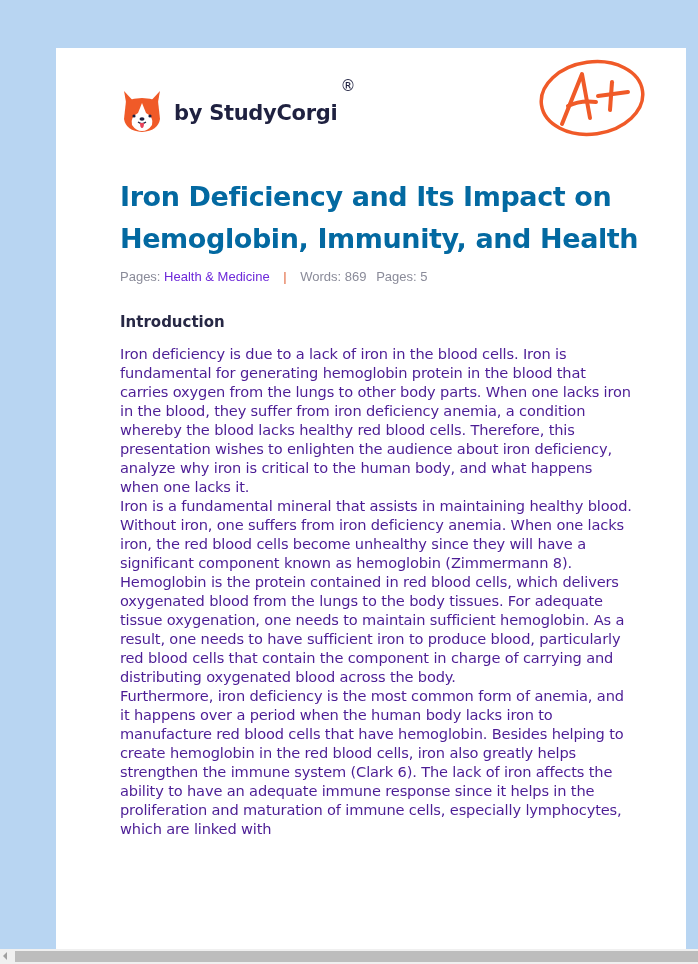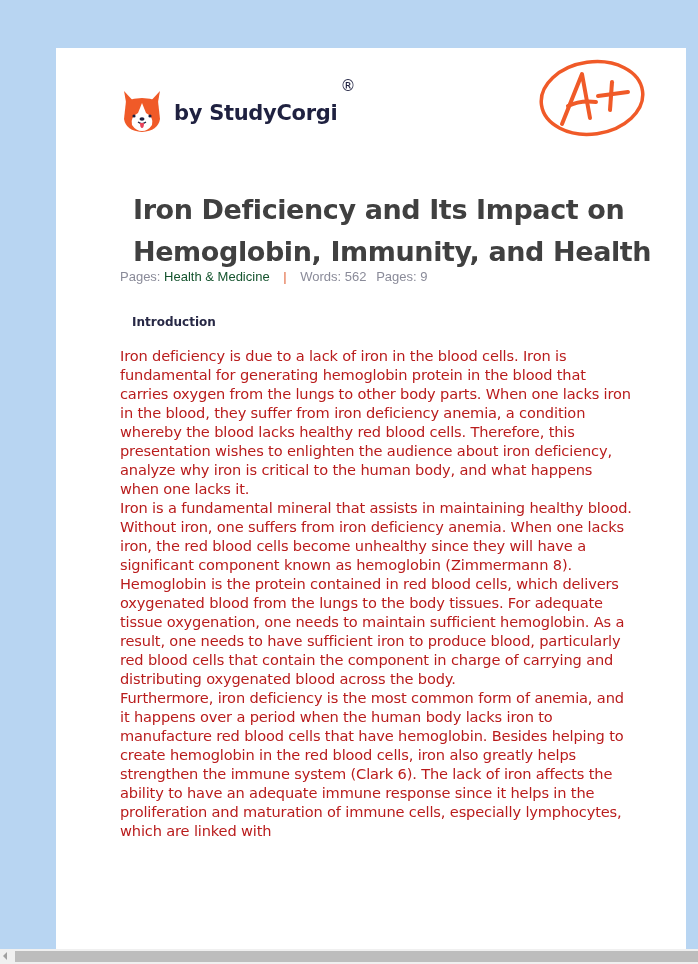--- a/index.html
+++ b/index.html
@@ -50,59 +50,59 @@
     .grade {
       position: absolute;
       left: 482px;
       top: 10px;
     }
     .title {
       position: absolute;
       left: 64px;
       top: 128px;
       width: 540px;
-      margin: 13px;
+      margin: 0;
       font-family: "DejaVu Sans", sans-serif;
       font-weight: bold;
       font-size: 27px;
       line-height: 42px;
-      color: #404040;
+      color: #0369a1;
       letter-spacing: -0.4px;
     }
     .meta {
       position: absolute;
       left: 64px;
       top: 221px;
       font-size: 13px;
       color: #8a8b99;
       white-space: nowrap;
     }
-    .meta .topic-val { color: #14532d; }
+    .meta .topic-val { color: #6d28d9; }
     .meta .sep { color: #e0633a; margin: 0 10px; }
     .meta .gap { margin-left: 6px; }
     .content {
       position: absolute;
       left: 64px;
       top: 262px;
       width: 514px;
     }
     .content h2 {
-      margin: 12px;
+      margin: 0;
       font-family: "DejaVu Sans", sans-serif;
       font-weight: bold;
-      font-size: 12px;
+      font-size: 15px;
       line-height: 24px;
       color: #272845;
     }
     .content p {
       margin: 0;
       font-family: "DejaVu Sans", sans-serif;
       font-size: 14.6px;
       line-height: 19px;
-      color: #b91c1c;
+      color: #4c1d95;
       letter-spacing: -0.15px;
     }
     .content h2.first { margin-top: 0; }
     .content h2 + p { margin-top: 10px; }
     .content p + h2 { margin-top: 0; }
     .hscroll {
       position: absolute;
       left: 0;
       top: 949px;
       width: 698px;
@@ -163,22 +163,22 @@
     <path d="M74 24 L72 52" fill="none" stroke="#f05a28" stroke-width="4" stroke-linecap="round"></path>
     <path d="M60 38 L90 34" fill="none" stroke="#f05a28" stroke-width="4" stroke-linecap="round"></path>
   </svg>
 
   <h1 class="title">Iron Deficiency and Its Impact on Hemoglobin, Immunity, and Health</h1>
 
   <div class="meta">
     <span>Pages:</span>
     <span class="topic-val">Health &amp; Medicine</span>
     <span class="sep">|</span>
-    <span>Words: 562</span>
-    <span class="gap">Pages: 9</span>
+    <span>Words: 869</span>
+    <span class="gap">Pages: 5</span>
   </div>
 
   <div class="content">
     <h2 class="first">Introduction</h2>
     <p>Iron deficiency is due to a lack of iron in the blood cells. Iron is fundamental for generating hemoglobin protein in the blood that carries oxygen from the lungs to other body parts. When one lacks iron in the blood, they suffer from iron deficiency anemia, a condition whereby the blood lacks healthy red blood cells. Therefore, this presentation wishes to enlighten the audience about iron deficiency, analyze why iron is critical to the human body, and what happens when one lacks it.</p>
 
     <p>Iron is a fundamental mineral that assists in maintaining healthy blood. Without iron, one suffers from iron deficiency anemia. When one lacks iron, the red blood cells become unhealthy since they will have a significant component known as hemoglobin (Zimmermann 8). Hemoglobin is the protein contained in red blood cells, which delivers oxygenated blood from the lungs to the body tissues. For adequate tissue oxygenation, one needs to maintain sufficient hemoglobin. As a result, one needs to have sufficient iron to produce blood, particularly red blood cells that contain the component in charge of carrying and distributing oxygenated blood across the body.</p>
 
     <p>Furthermore, iron deficiency is the most common form of anemia, and it happens over a period when the human body lacks iron to manufacture red blood cells that have hemoglobin. Besides helping to create hemoglobin in the red blood cells, iron also greatly helps strengthen the immune system (Clark 6). The lack of iron affects the ability to have an adequate immune response since it helps in the proliferation and maturation of immune cells, especially lymphocytes, which are linked with</p>
   </div>

